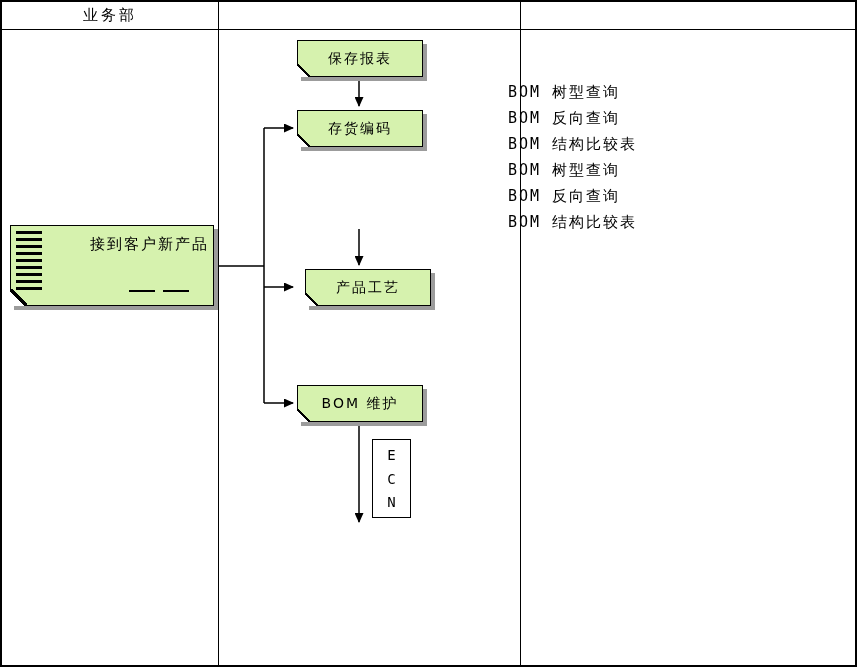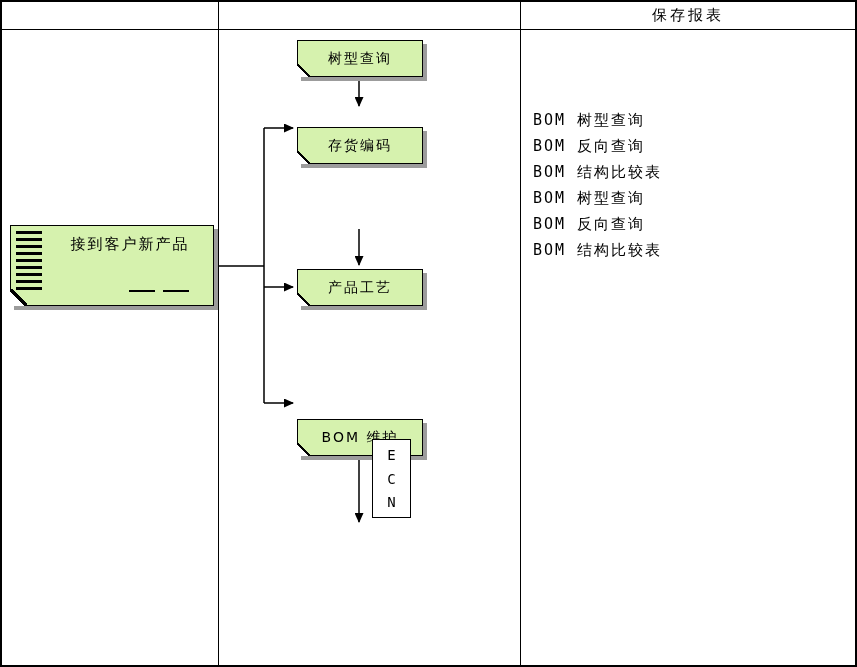--- a/index.html
+++ b/index.html
@@ -39,73 +39,73 @@
     box-sizing:border-box;
   }
   .card::before{
     content:"";
     position:absolute;left:-1px;bottom:-1px;
     width:13px;height:13px;
     background:linear-gradient(45deg,#fff 0 44%,#000 44% 56%,transparent 56%);
   }
   .node{left:295px;width:126px;height:37px;}
   .n1{top:38px;}
-  .n2{top:125px;}
+  .n2{top:108px;}
   .n3{top:190px;}
-  .n4{top:267px;}
-  .n5{top:383px;margin-top:34px;}
+  .n4{top:267px;margin-left:8px;}
+  .n5{top:383px;}
   .n6{top:524px;}
 
   
   .doc{
     left:8px;top:223px;width:204px;height:81px;
     justify-content:flex-start;
     font-size:15px;
   }
   .doc::before{width:17px;height:17px;}
   .doc-label{
     position:absolute;left:40px;top:9px;right:4px;
-    text-align:center;letter-spacing:2px;
+    text-align:right;letter-spacing:2px;
   }
   .spiral{
     position:absolute;left:5px;top:5px;bottom:12px;width:26px;
     background:repeating-linear-gradient(180deg,#000 0 3px,transparent 3px 7px);
   }
   .dash{position:absolute;height:2px;background:#000;bottom:13px;}
   .dash.d1{left:118px;width:26px;}
   .dash.d2{left:152px;width:26px;}
 
   
   .ecn{
     position:absolute;left:370px;top:437px;width:39px;height:79px;
     background:#fff;border:1px solid #000;box-sizing:border-box;
     display:flex;flex-direction:column;align-items:center;justify-content:space-evenly;
     font-size:14px;font-family:"DejaVu Sans Mono",monospace;
   }
 
   
   .reports{
-    position:absolute;left:531px;top:77px;
+    position:absolute;left:506px;top:77px;
     font-family:"DejaVu Sans Mono","Liberation Mono",monospace;
-    font-size:15px;letter-spacing:2px;margin-top:28px;
+    font-size:15px;letter-spacing:2px;
   }
   .report-item{height:26px;line-height:26px;white-space:pre;}
 
   svg.overlay{position:absolute;left:0;top:0;pointer-events:none;}
 </style>
 </head>
 <body>
 
 <div class="canvas">
 
   <div class="vline c1"></div>
   <div class="vline c2"></div>
   <div class="hline"></div>
 
-  <div class="hlabel h3">保存报表</div>
+  <div class="hlabel h1">业务部</div>
 
   <svg class="overlay" width="853" height="663">
     <defs>
       <marker id="arr" markerUnits="userSpaceOnUse" markerWidth="10" markerHeight="9" refX="9" refY="4.5" orient="auto">
         <path d="M0,0 L10,4.5 L0,9 Z" fill="#000"></path>
       </marker>
     </defs>
 
     <line x1="357" y1="75" x2="357" y2="104" stroke="#000" stroke-width="1.5" marker-end="url(#arr)"></line>
     <line x1="357" y1="227" x2="357" y2="263" stroke="#000" stroke-width="1.5" marker-end="url(#arr)"></line>
@@ -117,21 +117,21 @@
     <line x1="262" y1="401" x2="291" y2="401" stroke="#000" stroke-width="1.5" marker-end="url(#arr)"></line>
   </svg>
 
   <div class="card doc">
     <div class="spiral"></div>
     <div class="doc-label">接到客户新产品</div>
     <div class="dash d1"></div>
     <div class="dash d2"></div>
   </div>
 
-  <div class="card node n1">树型查询</div>
+  <div class="card node n1">保存报表</div>
   <div class="card node n2">存货编码</div>
   <div class="card node n4">产品工艺</div>
   <div class="card node n5">BOM 维护</div>
 
   <div class="ecn">
     <span>E</span>
     <span>C</span>
     <span>N</span>
   </div>
 

